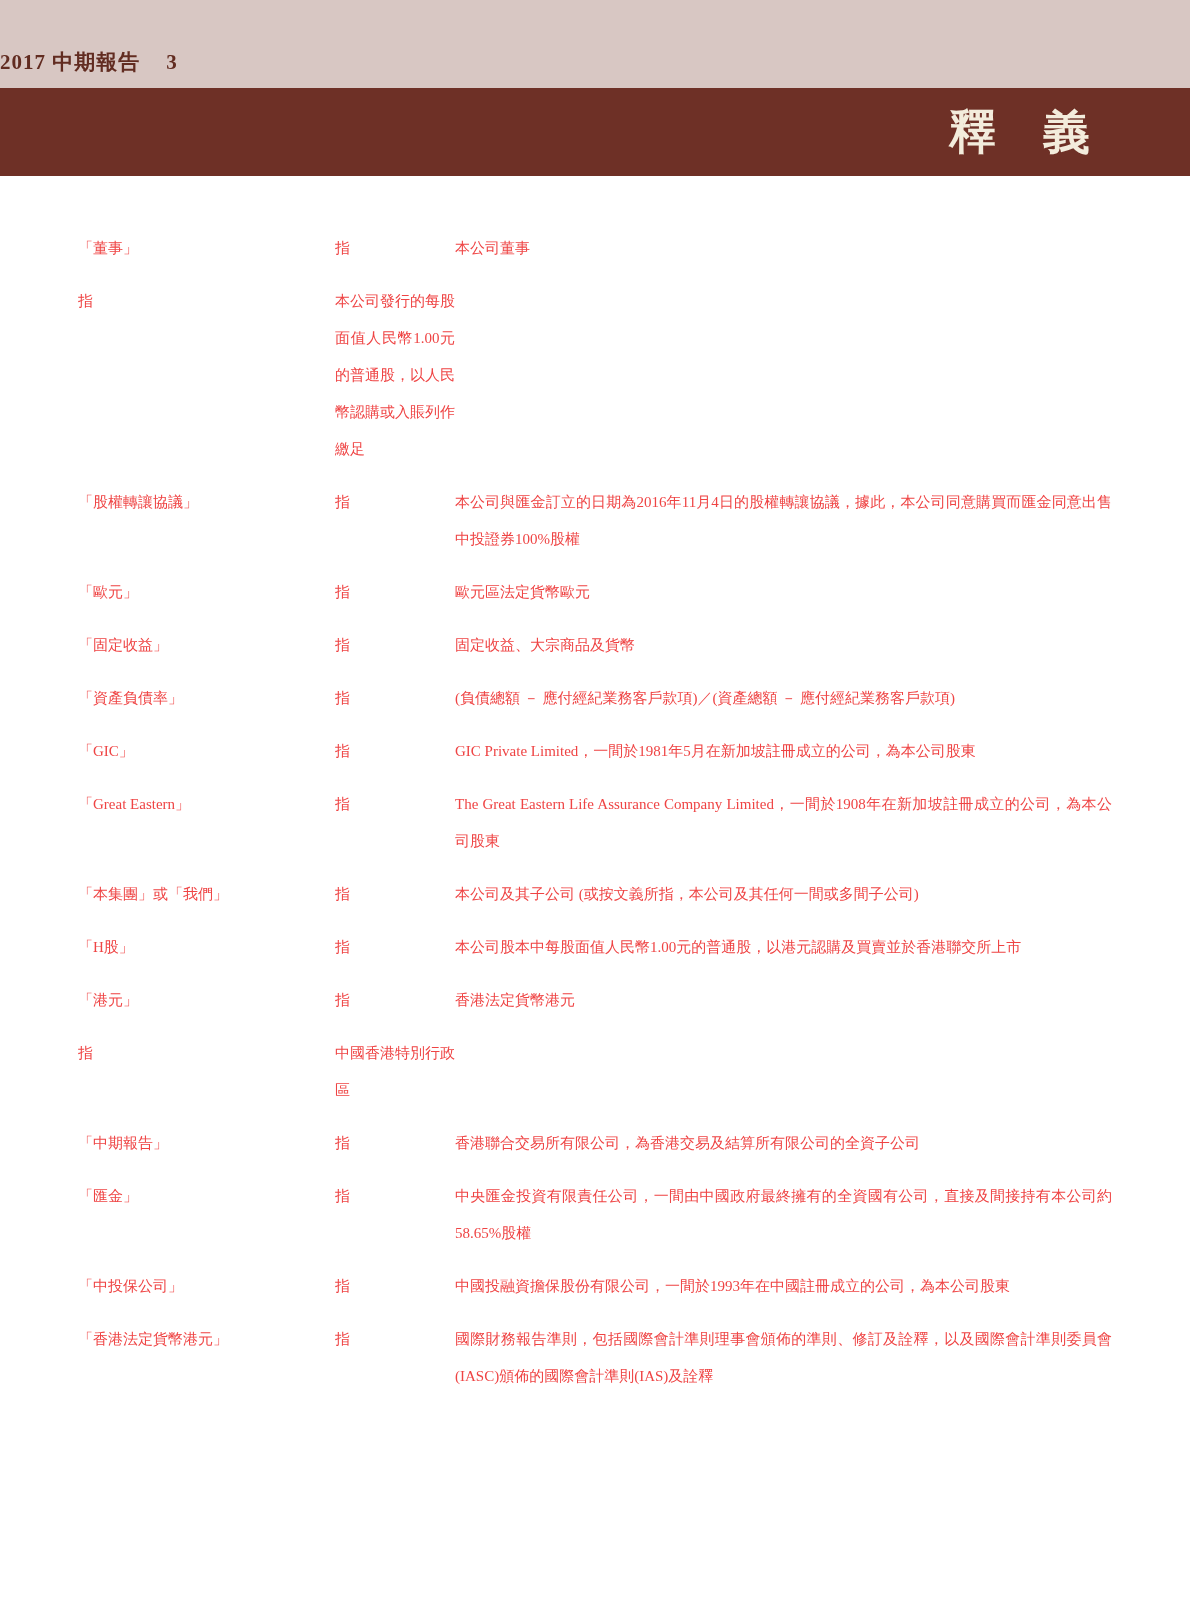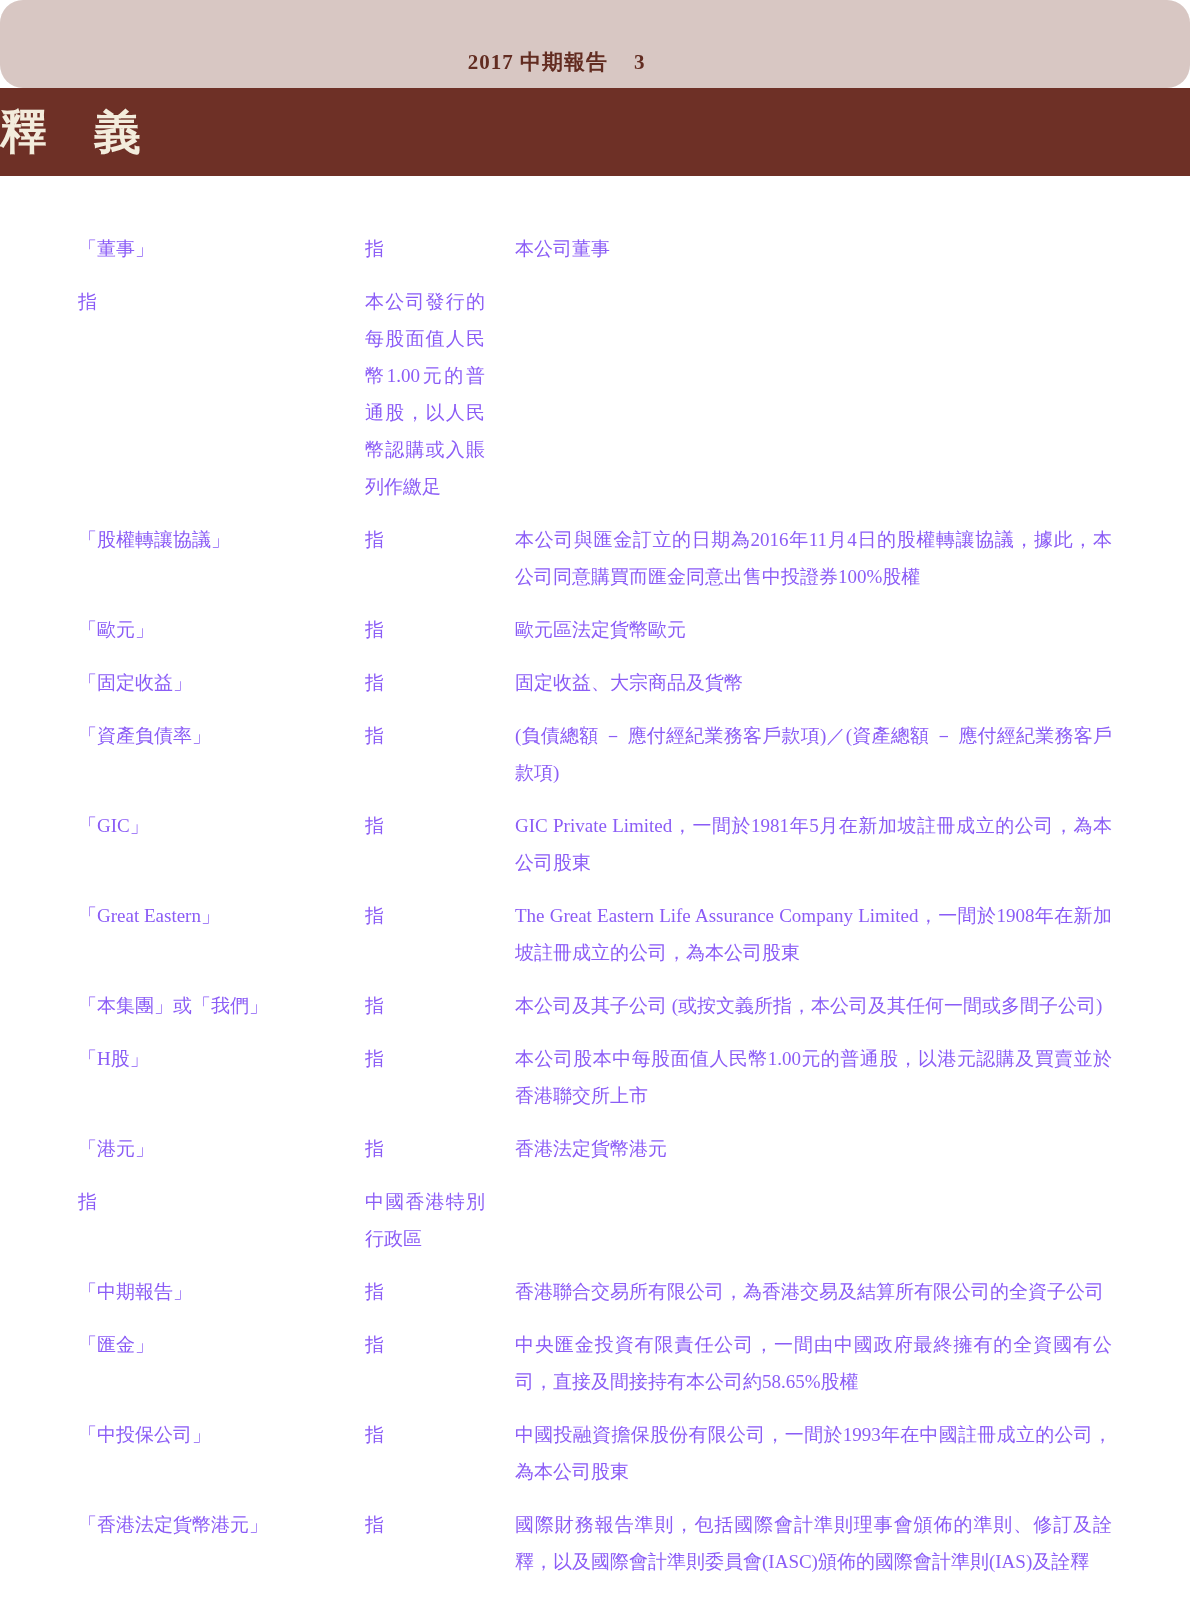--- a/index.html
+++ b/index.html
@@ -12,67 +12,65 @@
     position: relative;
     overflow: hidden;
   }
   .page { width: 1190px; height: 1615px; }
 
   
   .top-band {
     height: 88px;
     background: #d8c7c3;
     display: flex;
-    justify-content: center;
+    justify-content: flex-start;
     align-items: flex-end;
     padding: 0 78px 12px 0;
     box-sizing: border-box;
-    border-radius: 23px;
   }
   .header-meta {
     display: flex;
     align-items: baseline;
     gap: 26px;
     color: #622c21;
     font-weight: bold;
   }
   .report-title { font-size: 21px; letter-spacing: 1px; }
   .page-number { font-size: 21px; }
 
   
   .banner {
     height: 88px;
     background: #6e3026;
     display: flex;
-    justify-content: flex-start;
+    justify-content: flex-end;
     align-items: center;
-    padding-right: 40px;
+    padding-right: 100px;
     box-sizing: border-box;
   }
   .banner h1 {
     margin: 0;
     font-size: 47px;
     font-weight: bold;
     color: #f3ecdc;
     line-height: 1;
   }
 
   
   .content {
     padding: 54px 78px 0 78px;
     box-sizing: border-box;
   }
   .def-row {
     display: grid;
     grid-template-columns: 257px 120px 1fr;
     margin-bottom: 16px;
-    font-size: 19px;
+    font-size: 15px;
     line-height: 37px;
-    color: #8b5cf6;
-    gap: 30px;
+    color: #ef4444;
   }
   .def-term { text-align: left; }
   .def-zhi  { text-align: left; }
   .def-text { text-align: justify; }
 </style>
 </head>
 <body>
 
 <div class="page">
 

